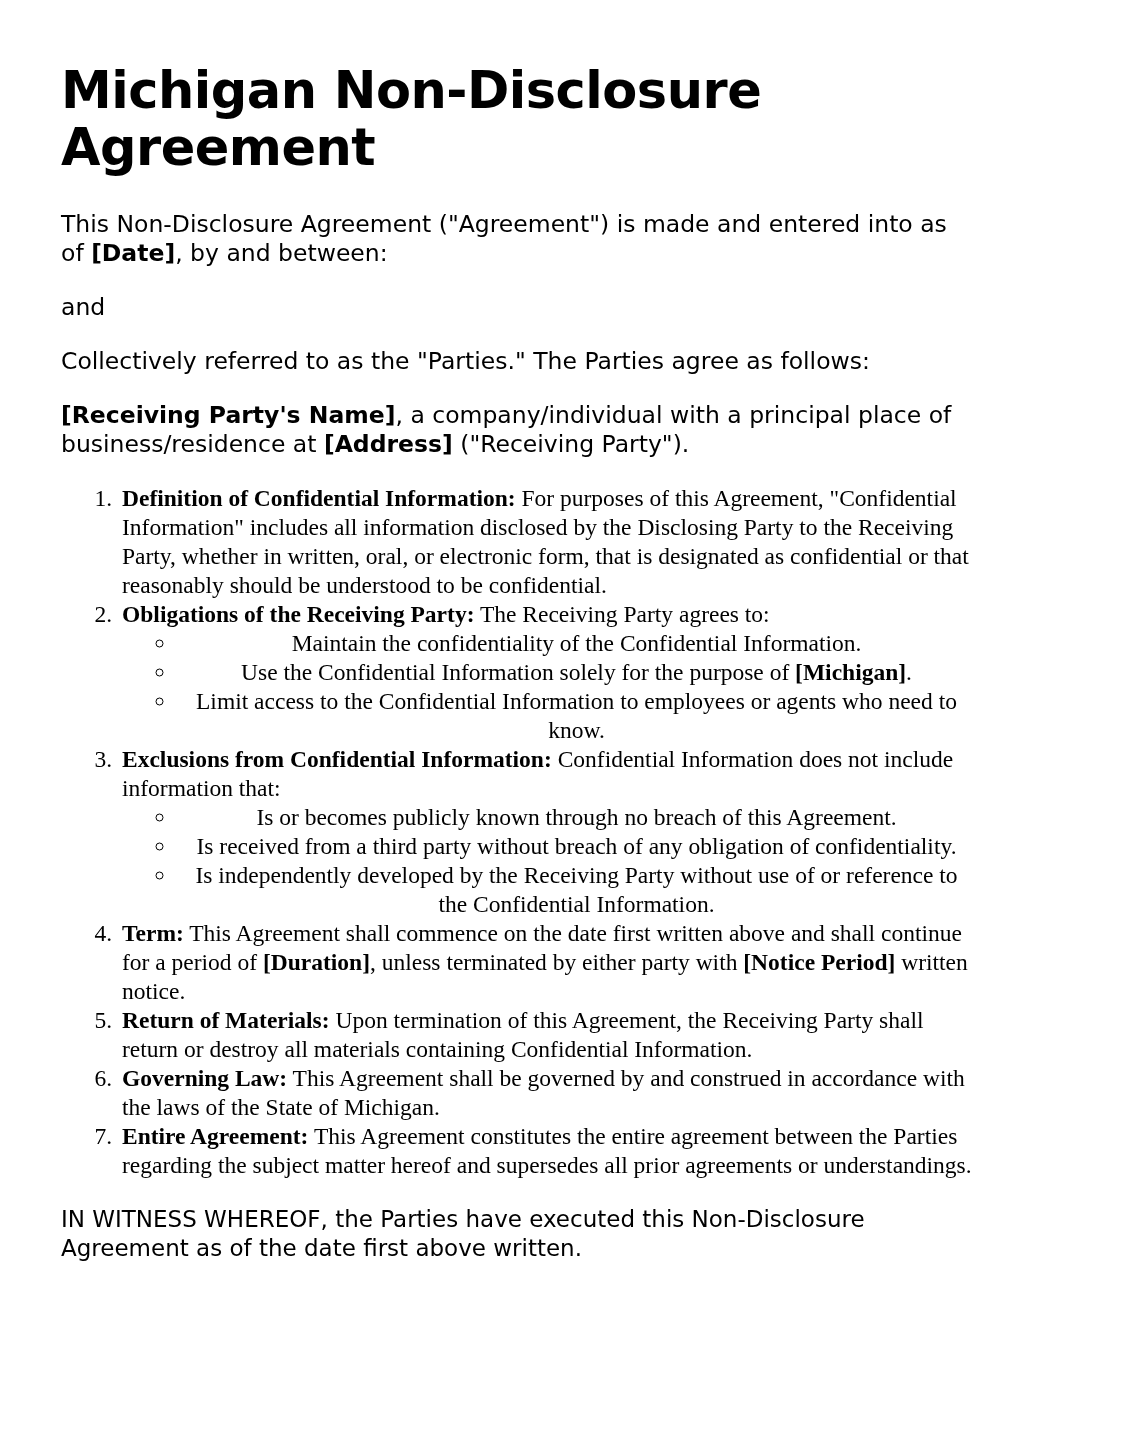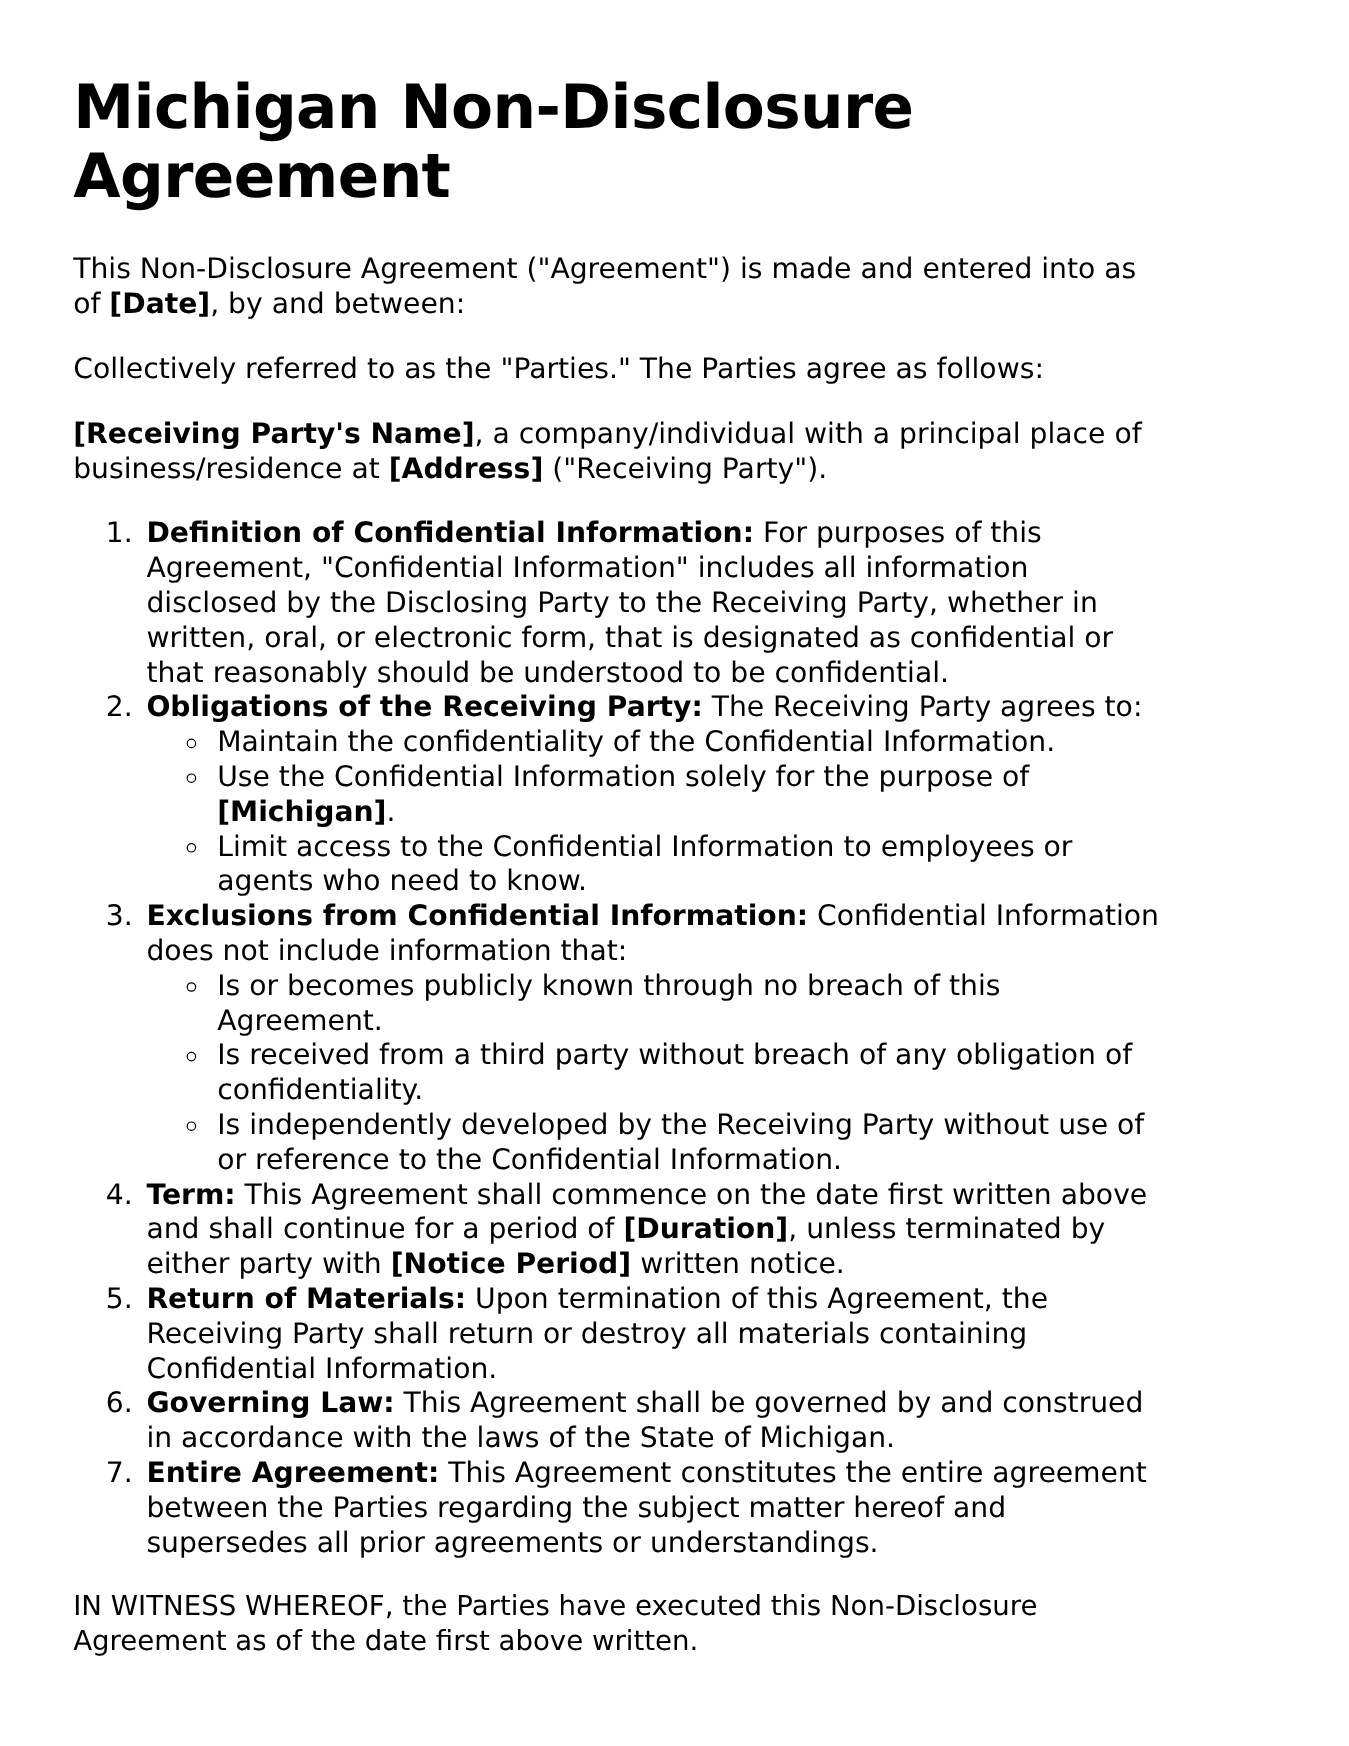--- a/index.html
+++ b/index.html
@@ -42,51 +42,54 @@
     color: #000000;
   }
 
   b, strong { font-weight: bold; }
 
   ol.clauses {
     margin: 0 0 25px 0;
     padding-left: 57px;
     font-size: 23.5px;
     line-height: 29px;
+    font-family: Liberation Serif, serif;
   }
   ol.clauses > li {
     margin: 0 0 0 0;
     padding-left: 4px;
   }
 
   ul.subs {
     list-style-type: circle;
     margin: 0;
     padding-left: 55px;
   }
   ul.subs > li {
     padding-left: 4px;
+    text-align: center;
   }
 
   p.witness {
     font-size: 23px;
     line-height: 29px;
     margin: 16px 0 25px 0;
   }
 </style>
 </head>
 <body>
 
 <div class="page">
 
   <h1 class="doc-title">Michigan Non-Disclosure Agreement</h1>
 
   <p class="para"><span>This Non-Disclosure Agreement ("Agreement") is made and entered into as of </span><b>[Date]</b><span>, by and between:</span></p>
 
 
+  <p class="para">and</p>
 
   <p class="para">Collectively referred to as the "Parties." The Parties agree as follows:</p>
 
   <p class="para"><b>[Receiving Party's Name]</b><span>, a company/individual with a principal place of business/residence at </span><b>[Address]</b><span> ("Receiving Party").</span></p>
 
   <ol class="clauses">
     <li>
       <b>Definition of Confidential Information:</b><span> For purposes of this Agreement, "Confidential Information" includes all information disclosed by the Disclosing Party to the Receiving Party, whether in written, oral, or electronic form, that is designated as confidential or that reasonably should be understood to be confidential.</span>
     </li>
     <li>

